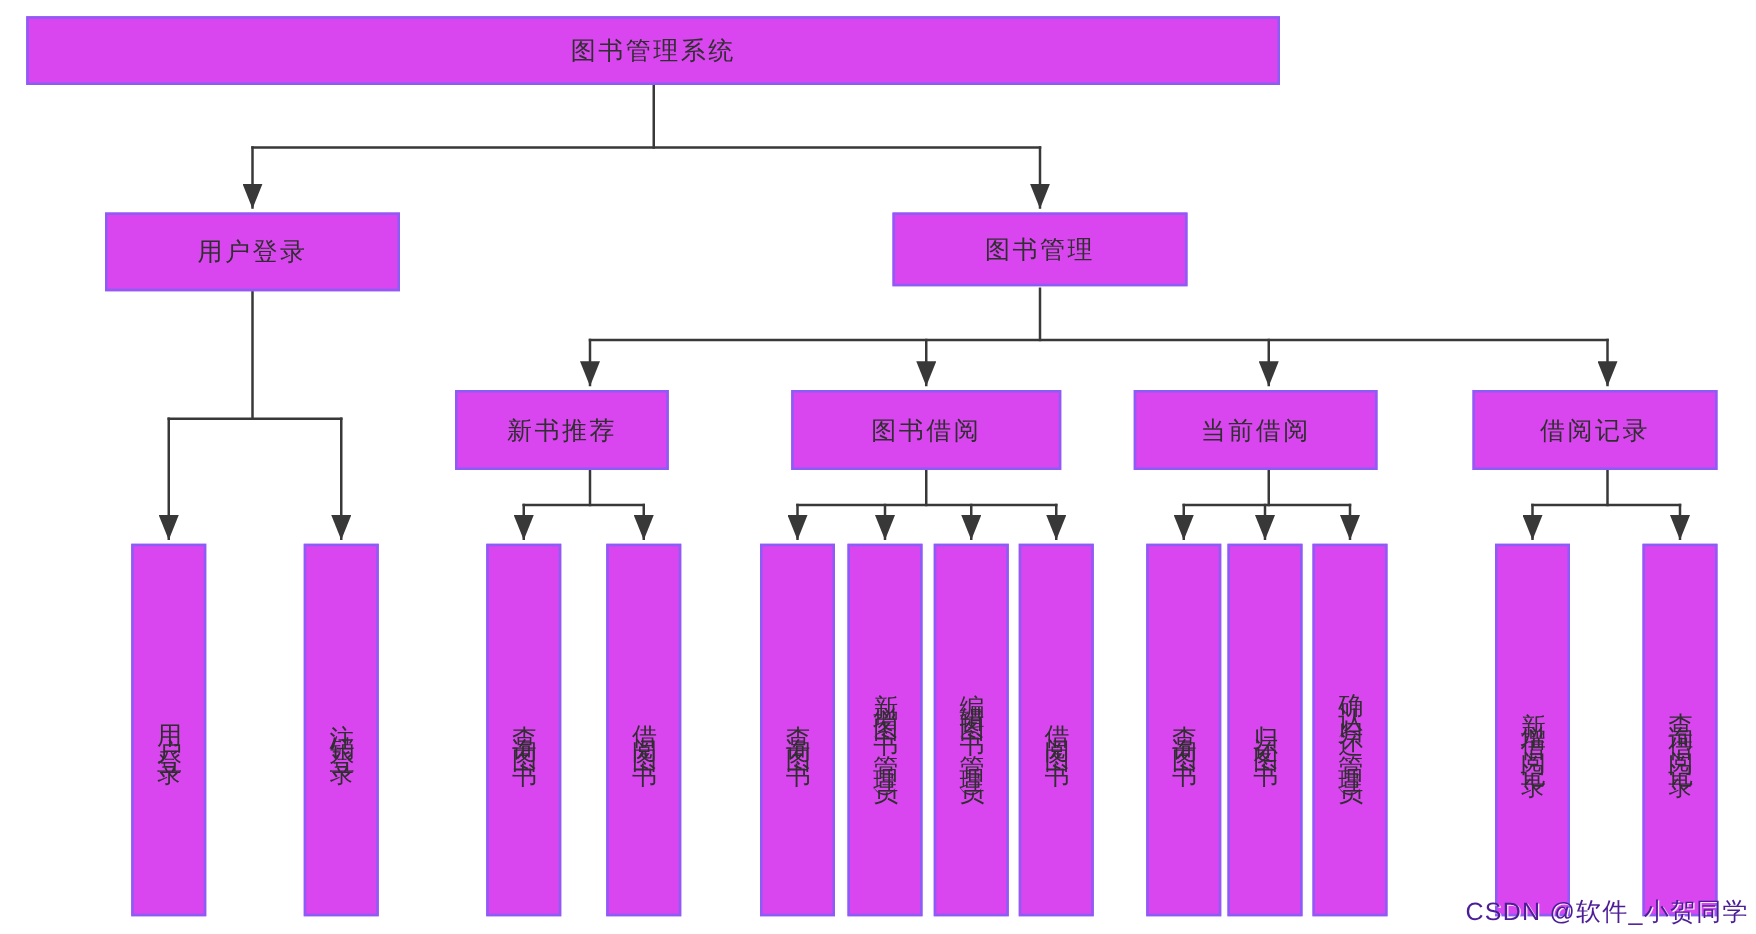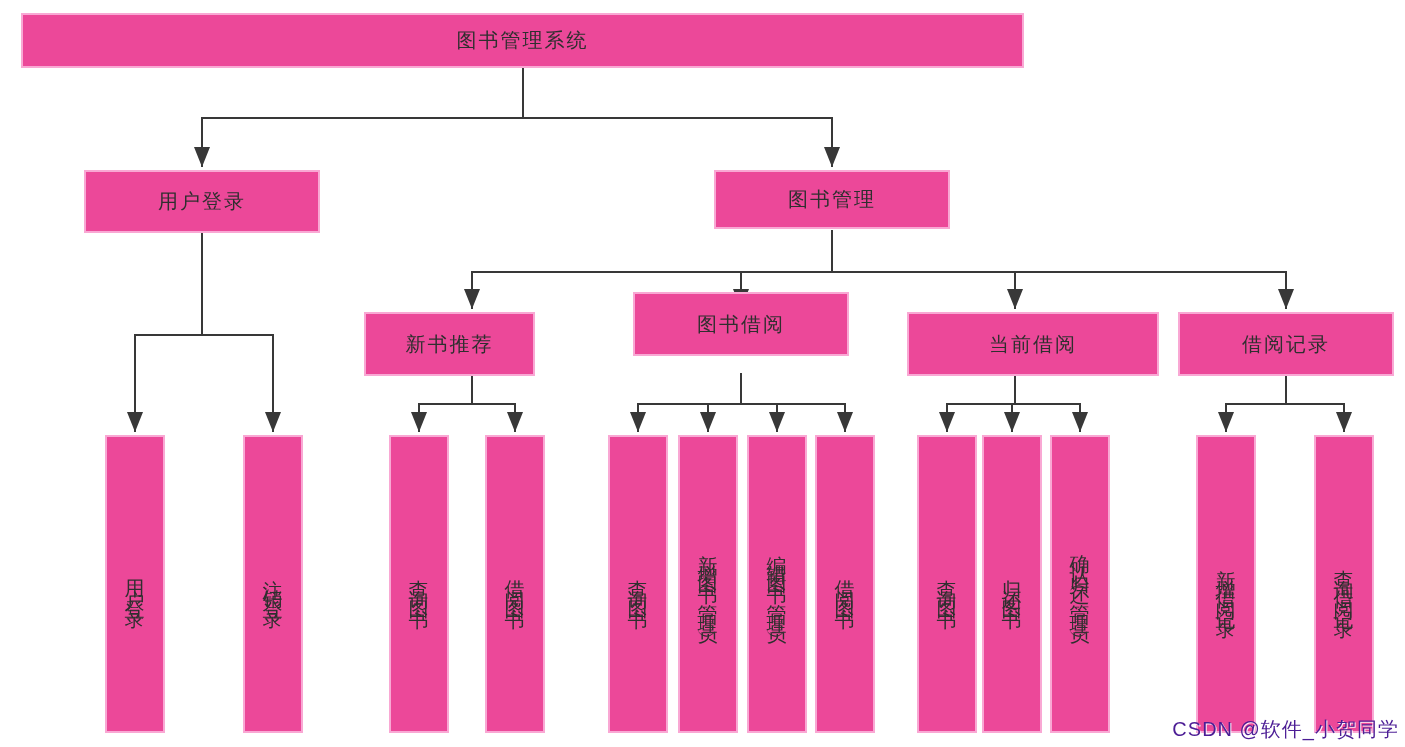--- a/index.html
+++ b/index.html
@@ -9,22 +9,22 @@
     width: 1405px;
     height: 747px;
     background: #ffffff;
     font-family: "Liberation Sans", sans-serif;
     color: #2f2f2f;
     overflow: hidden;
   }
   .connectors { position: absolute; left: 0; top: 0; width: 1405px; height: 747px; }
   .node {
     position: absolute;
-    background: #ec4899;
-    border: 2px solid #f9a8d4;
+    background: #d946ef;
+    border: 2px solid #8b5cf6;
     display: flex;
     align-items: center;
     justify-content: center;
     font-size: 20px;
     letter-spacing: 2px;
     text-align: center;
   }
   .leaf {
     top: 435px;
     width: 60px;
@@ -36,23 +36,23 @@
     text-orientation: mixed;
     letter-spacing: 10px;
     line-height: 56px;
     font-size: 20px;
   }
   
   .n-root { left: 21px;  top: 13px;  width: 1003px; height: 55px; }
   .n-l2a  { left: 84px;  top: 170px; width: 236px;  height: 63px; }
   .n-l2b  { left: 714px; top: 170px; width: 236px;  height: 59px; }
   .n-l3a  { left: 364px; top: 312px; width: 171px;  height: 64px; }
-  .n-l3b  { left: 633px; top: 292px; width: 216px;  height: 64px; }
-  .n-l3c  { left: 907px; top: 312px; width: 252px;  height: 64px; }
-  .n-l3d  { left: 1178px; top: 312px; width: 216px; height: 64px; }
+  .n-l3b  { left: 633px; top: 312px; width: 216px;  height: 64px; }
+  .n-l3c  { left: 907px; top: 312px; width: 195px;  height: 64px; }
+  .n-l3d  { left: 1178px; top: 312px; width: 196px; height: 64px; }
   .n-f0  { left: 105px; }
   .n-f1  { left: 243px; }
   .n-f2  { left: 389px; }
   .n-f3  { left: 485px; }
   .n-f4  { left: 608px; }
   .n-f5  { left: 678px; }
   .n-f6  { left: 747px; }
   .n-f7  { left: 815px; }
   .n-f8  { left: 917px; }
   .n-f9  { left: 982px; }

